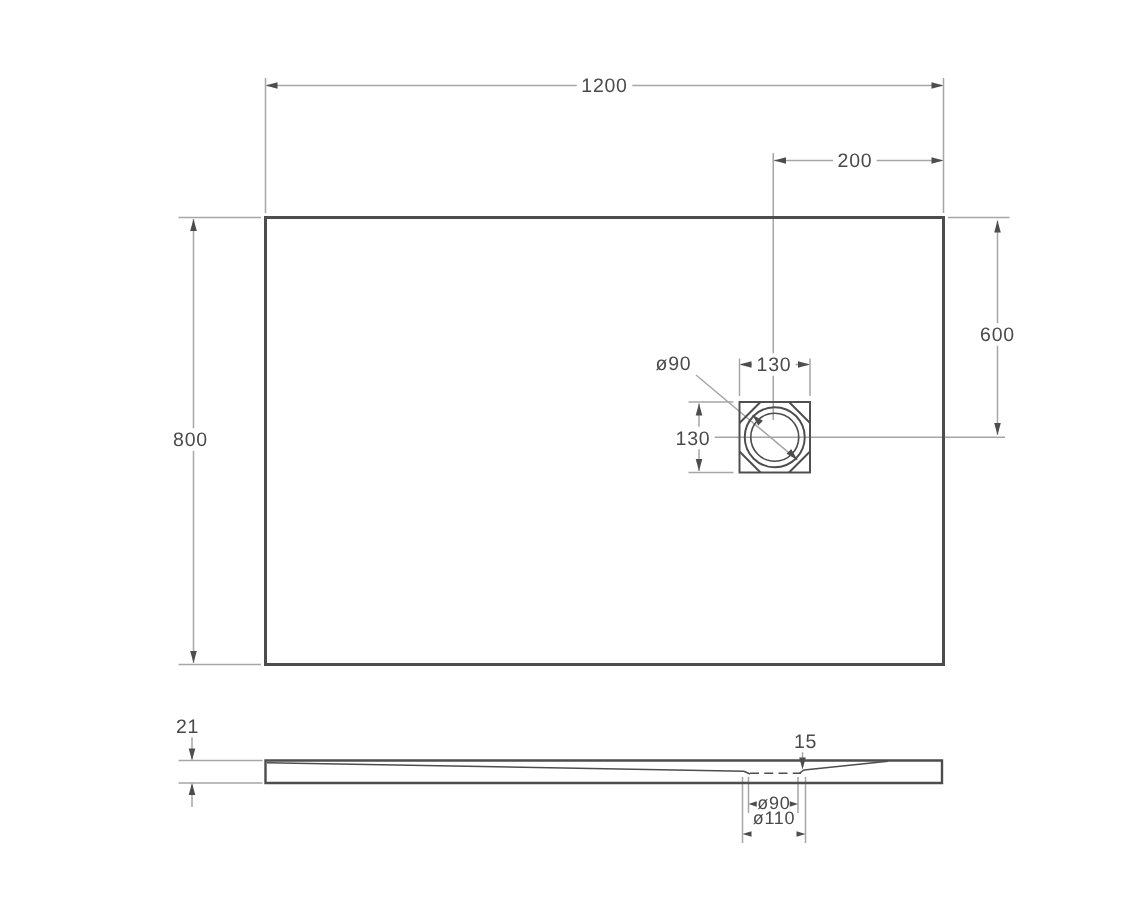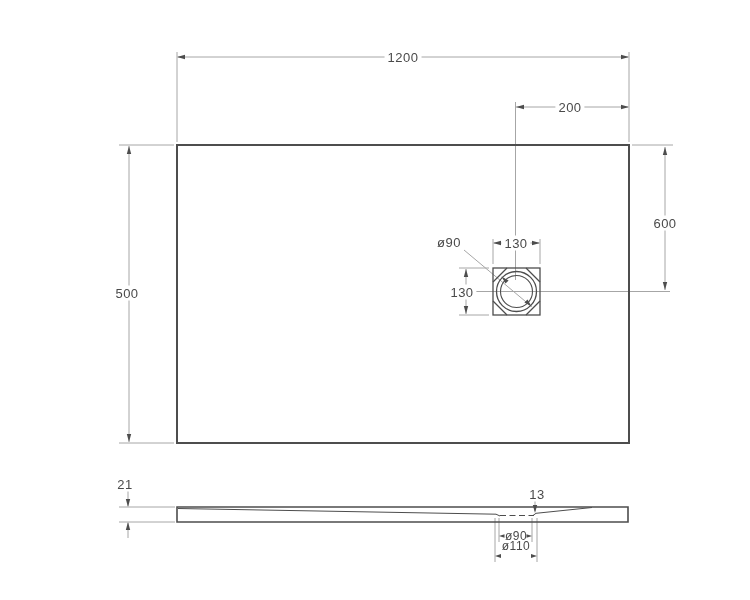--- a/index.html
+++ b/index.html
@@ -125,22 +125,22 @@
       <polygon class="arrow" points="499,526 504.5,524.2 504.5,527.8"></polygon>
       <polygon class="arrow" points="532,526 526.5,524.2 526.5,527.8"></polygon>
 
       <polygon class="arrow" points="495,546 501,544.1 501,547.9"></polygon>
       <polygon class="arrow" points="537,546 531,544.1 531,547.9"></polygon>
     </g>
   </svg>
 
   <div class="label" style="left:403px;top:47px">1200</div>
   <div class="label" style="left:570px;top:97px">200</div>
-  <div class="label" style="left:127px;top:283px">500</div>
+  <div class="label" style="left:127px;top:283px">800</div>
   <div class="label" style="left:665px;top:213px">600</div>
   <div class="label" style="left:516px;top:233px">130</div>
   <div class="label" style="left:462px;top:282px">130</div>
   <div class="label" style="left:449px;top:232px">ø90</div>
   <div class="label" style="left:125px;top:474px">21</div>
-  <div class="label" style="left:537px;top:484px">13</div>
+  <div class="label" style="left:537px;top:484px">15</div>
   <div class="label nobg" style="left:516px;top:526px">ø90</div>
   <div class="label nobg" style="left:516px;top:536px">ø110</div>
 </div>
 
 </body></html>

